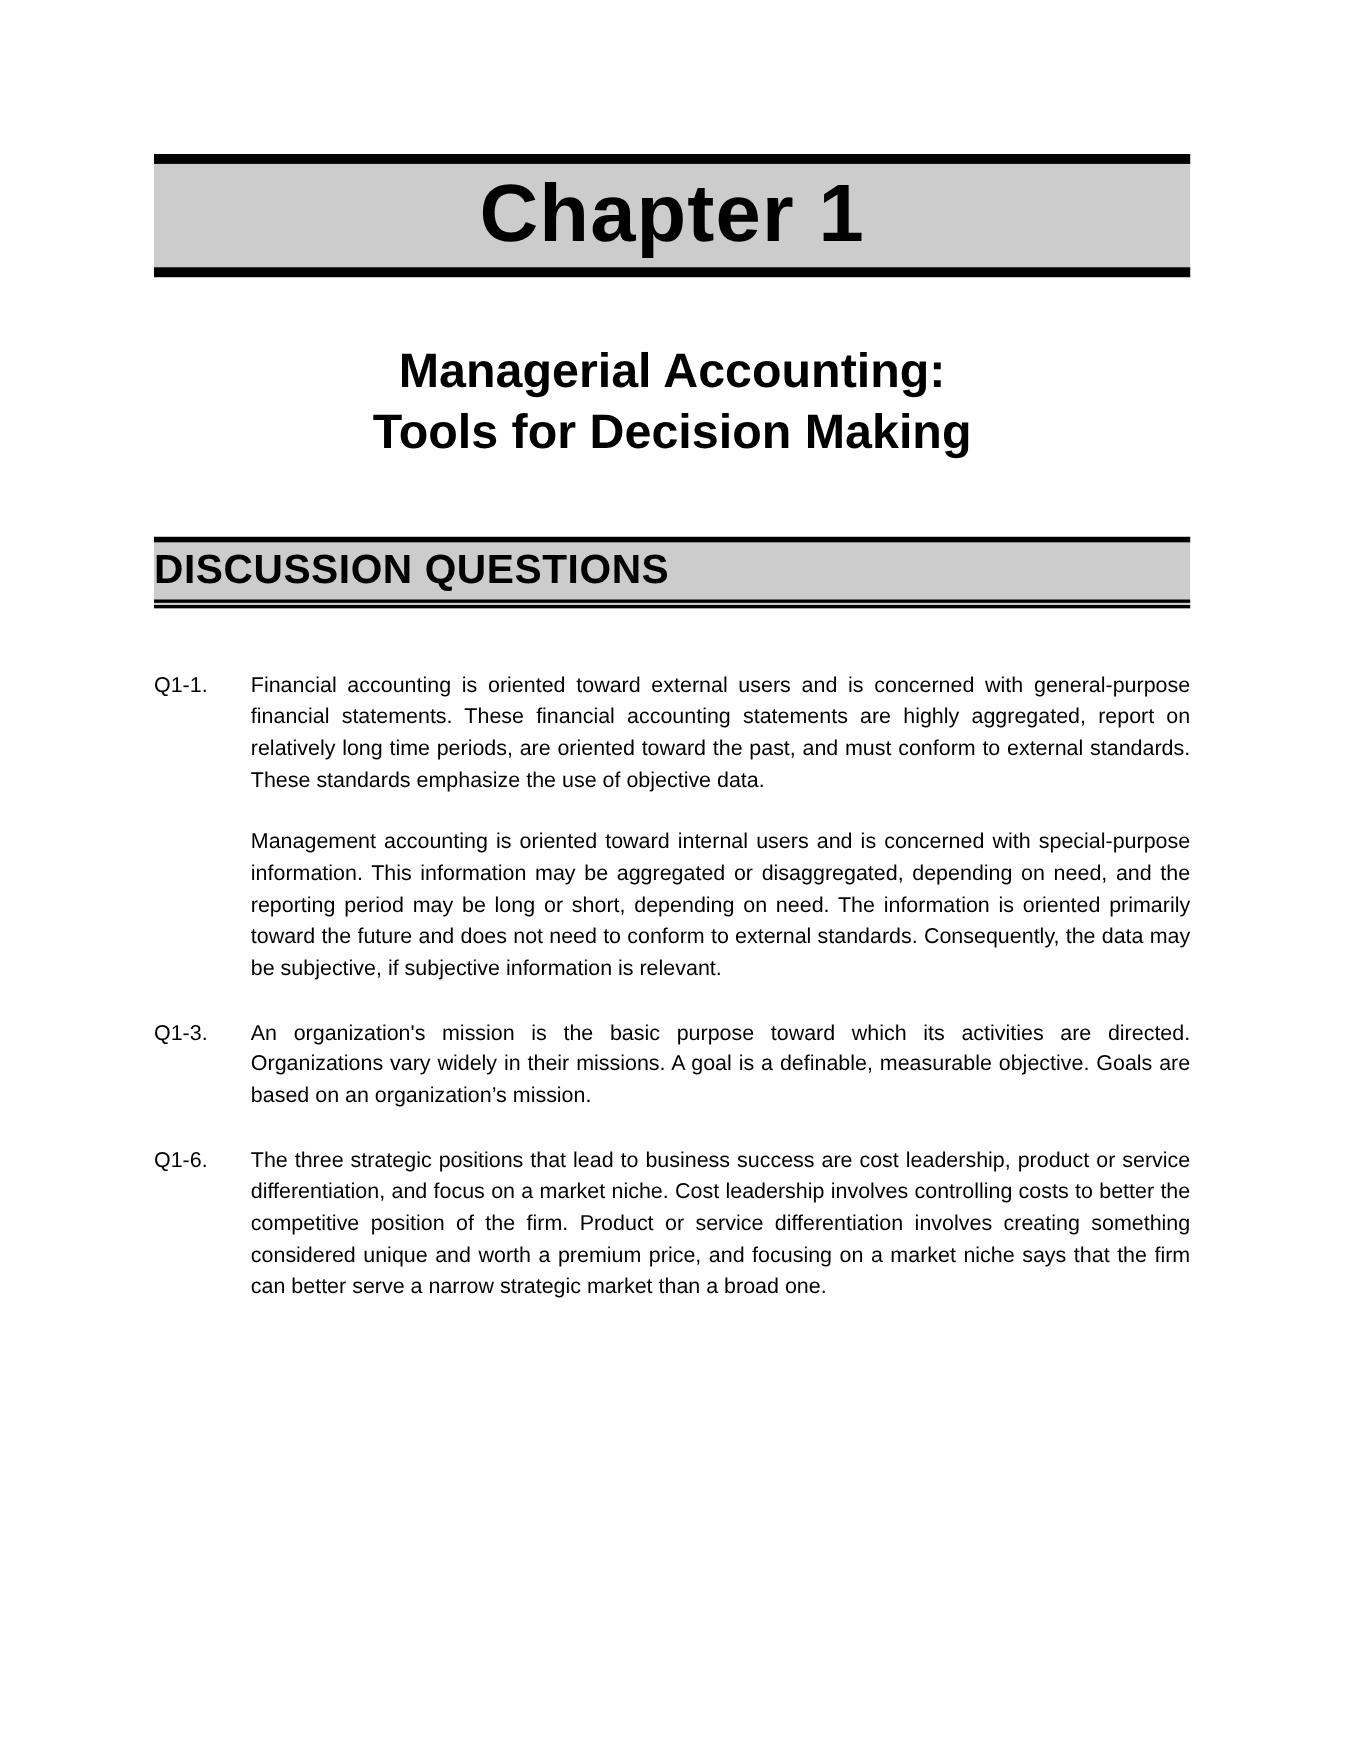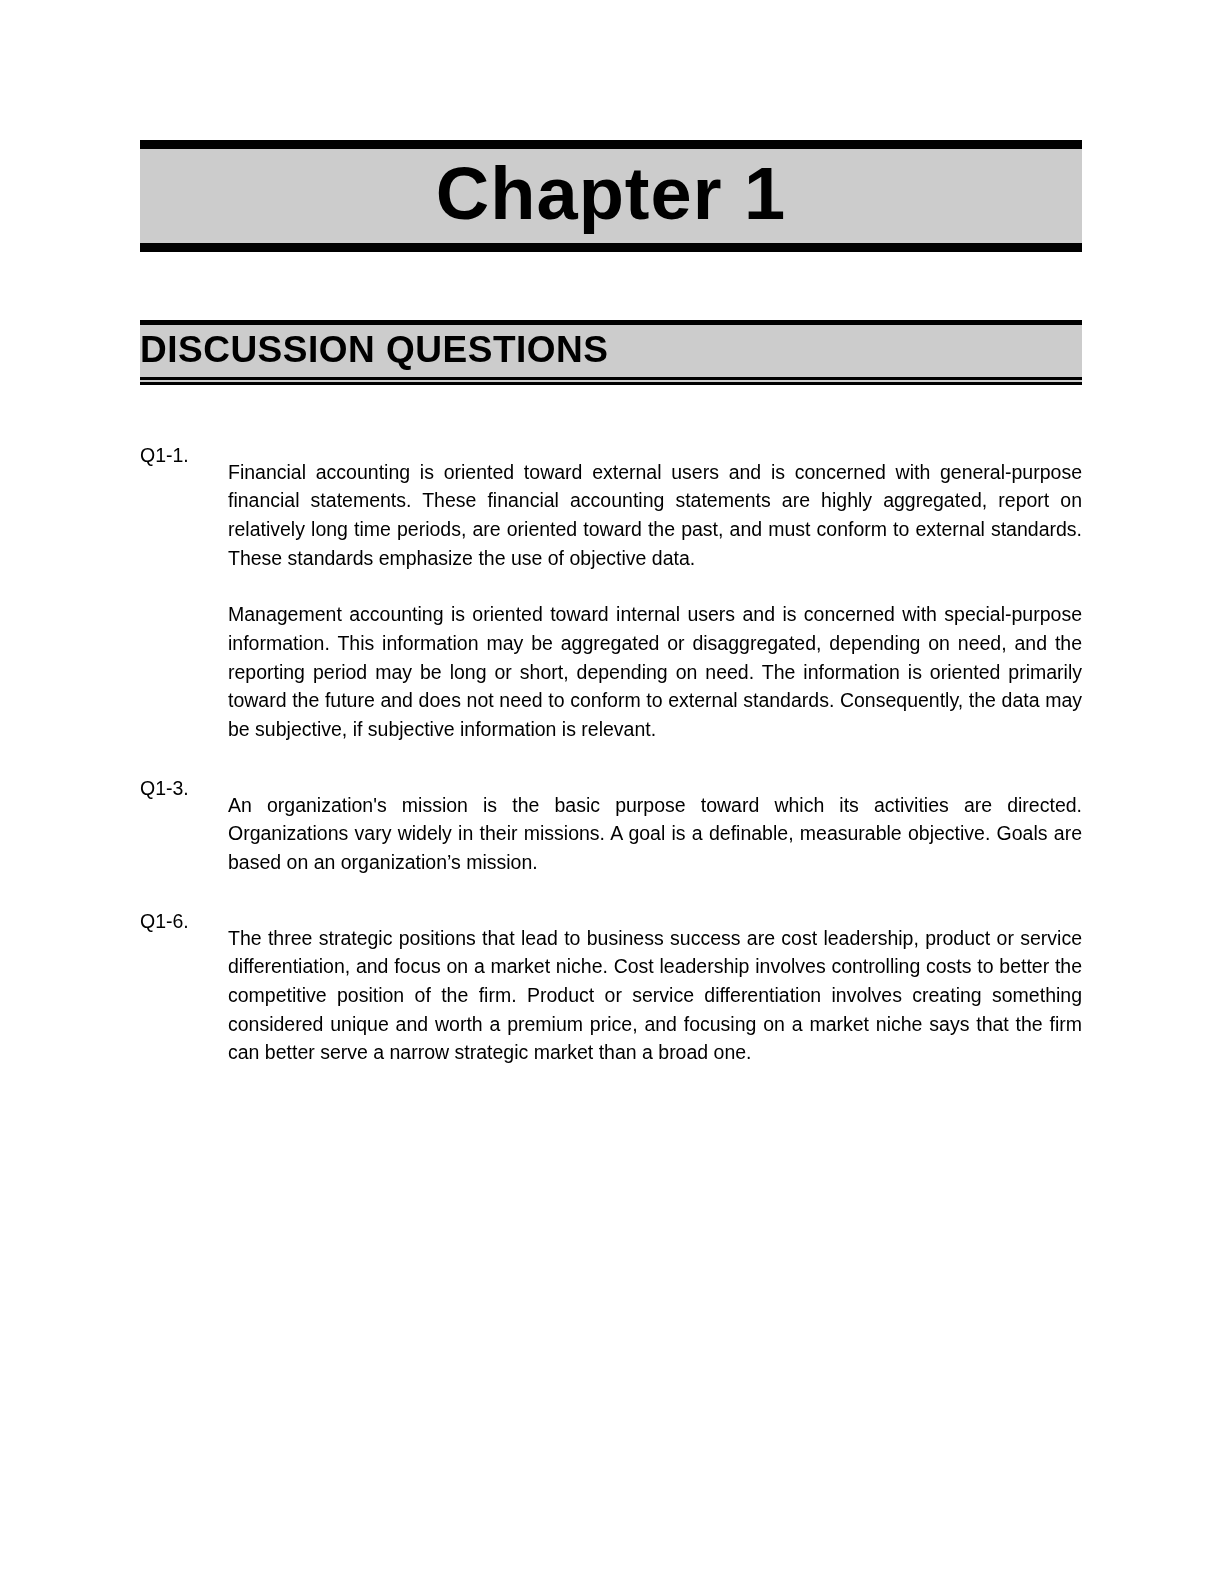--- a/index.html
+++ b/index.html
@@ -83,36 +83,40 @@
     flex: 0 0 88px;
     font-weight: normal;
   }
 
   .q-body {
     flex: 1;
     text-align: justify;
   }
 
   .q-body p {
-    margin: 17px 0 28px 0;
+    margin: 0 0 28px 0;
   }
   .q-body p:last-child {
     margin-bottom: 0;
   }
 </style>
 </head>
 <body>
 
 <div class="page">
   <div class="content">
 
     <div class="chapter-banner">
       <h1>Chapter 1</h1>
     </div>
 
+    <div class="main-title">
+        <div>Managerial Accounting:</div>
+        <div>Tools for Decision Making</div>
+      </div>
 
     <div class="section-banner">
       <h2>DISCUSSION QUESTIONS</h2>
     </div>
 
     <div class="questions">
 
       <div class="question">
         <div class="q-label">Q1-1.</div>
         <div class="q-body">

